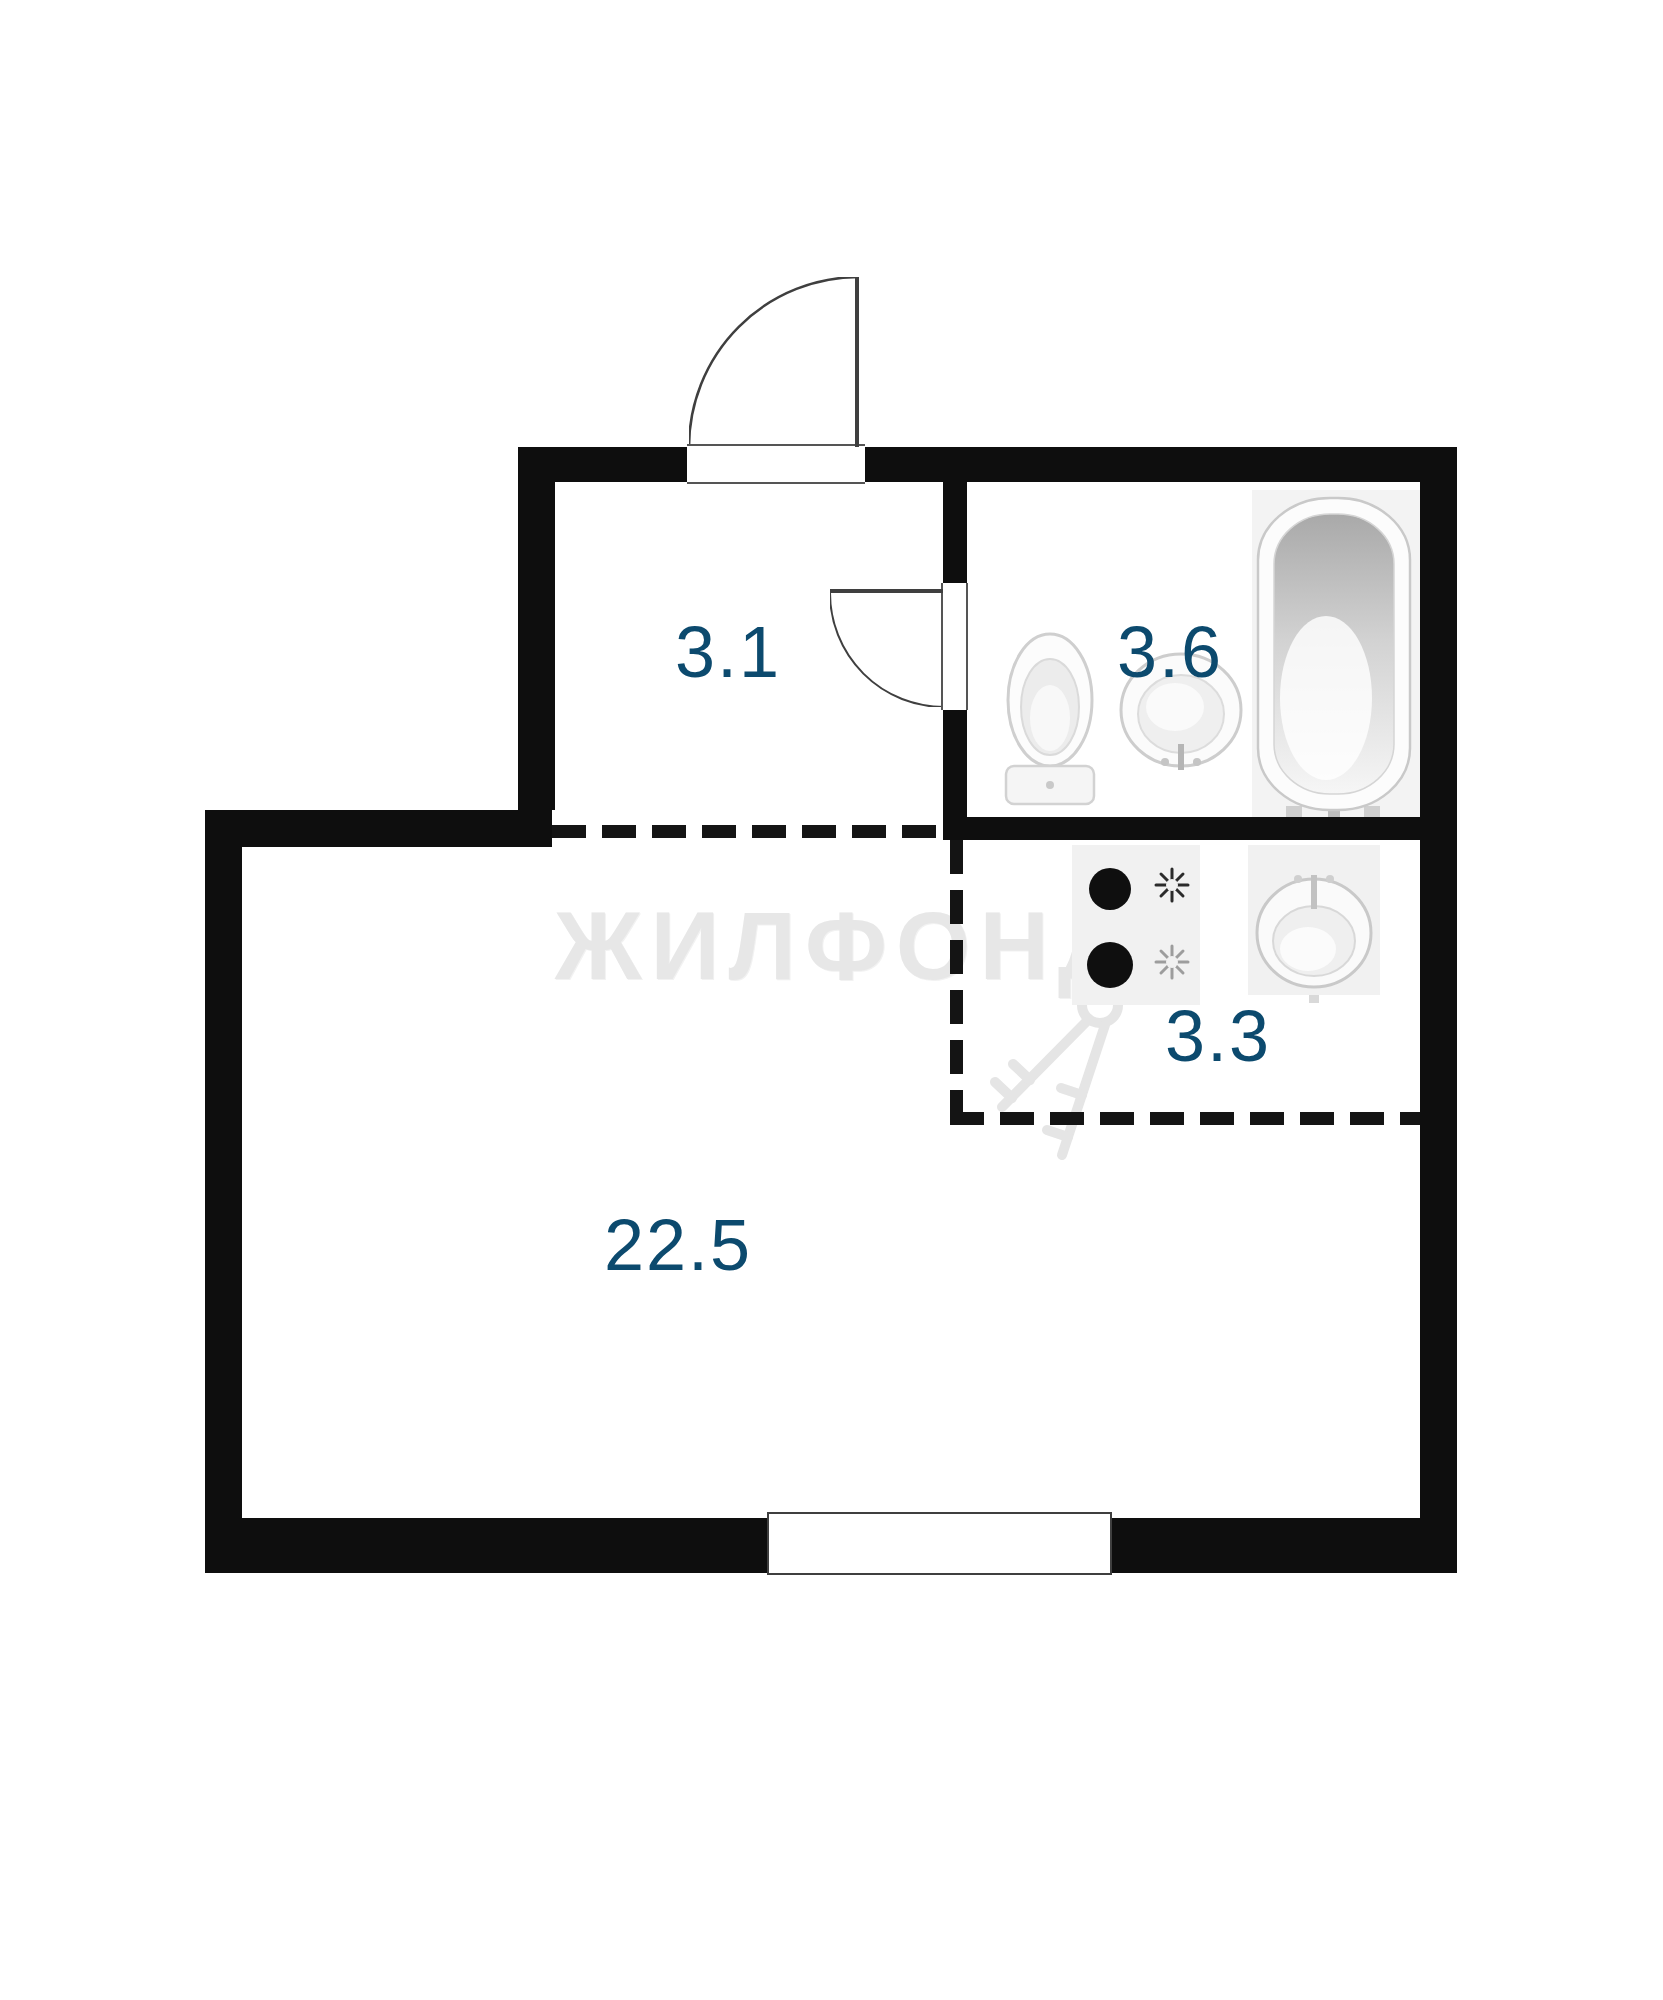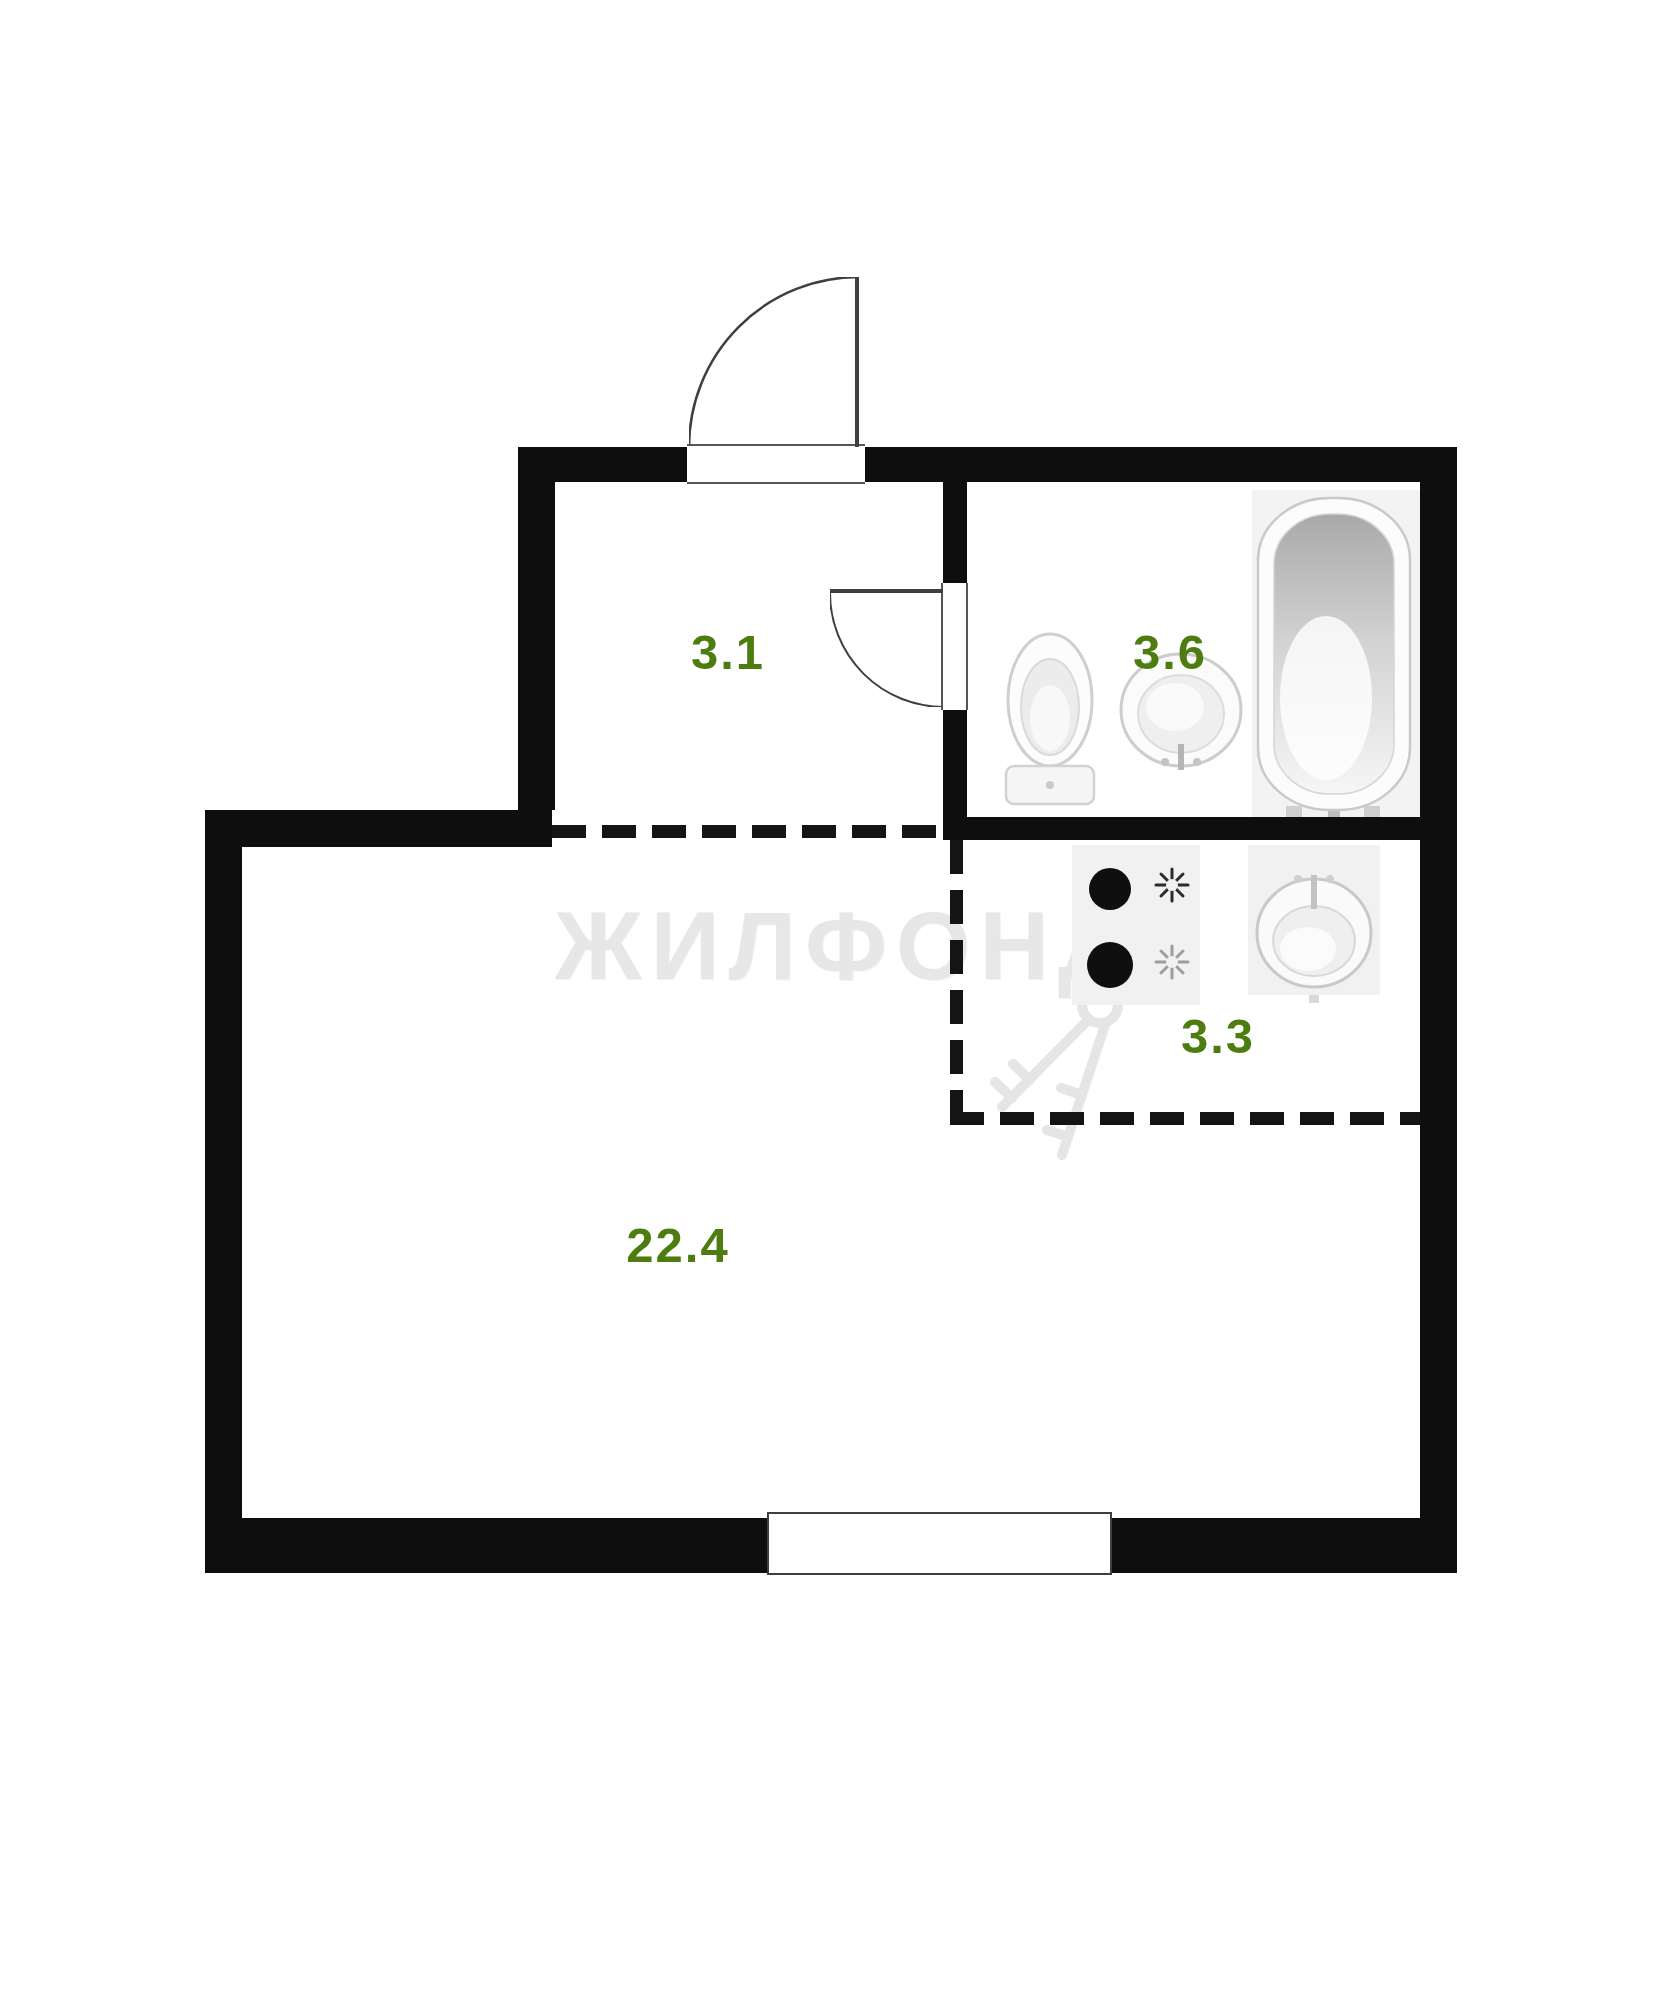--- a/index.html
+++ b/index.html
@@ -16,21 +16,21 @@
     background:repeating-linear-gradient(90deg,#141414 0 34px,transparent 34px 50px);}
   .dash-v{position:absolute;width:13px;z-index:3;
     background:repeating-linear-gradient(180deg,#141414 0 34px,transparent 34px 50px);}
   .door-frame{position:absolute;background:#ffffff;box-sizing:border-box;z-index:4;}
   .door-leaf{position:absolute;background:#3f3f3f;z-index:4;}
   .door-arc{position:absolute;z-index:2;}
   .window{position:absolute;background:#ffffff;border:2px solid #3f3f3f;box-sizing:border-box;z-index:4;}
   .fixture{position:absolute;z-index:2;}
   .room-label{
     position:absolute;transform:translate(-50%,-50%);
-    font-size:49px;font-weight:700;color:#4d7c0f;letter-spacing:2px;
+    font-size:72px;font-weight:400;color:#0c4a6e;letter-spacing:2px;
     z-index:5;white-space:nowrap;
   }
   .watermark-text{
     position:absolute;transform:translate(-50%,-50%);
     font-size:96px;font-weight:700;color:#e7e7e7;letter-spacing:9px;
     z-index:1;white-space:nowrap;
     text-shadow:1px 1px 0 #f2f2f2;
   }
   .watermark-keys{position:absolute;z-index:1;}
 </style>
@@ -143,15 +143,15 @@
     <ellipse cx="60" cy="104" rx="28" ry="22" fill="#fbfbfb"></ellipse>
     <line x1="66" y1="30" x2="66" y2="64" stroke="#c2c2c2" stroke-width="6"></line>
     <circle cx="50" cy="34" r="4" fill="#cfcfcf"></circle>
     <circle cx="82" cy="34" r="4" fill="#cfcfcf"></circle>
     <rect x="61" y="150" width="10" height="8" fill="#d9d9d9"></rect>
   </svg>
 
   <div class="room-label" style="left:728px;top:652px;">3.1</div>
   <div class="room-label" style="left:1170px;top:652px;">3.6</div>
   <div class="room-label" style="left:1218px;top:1036px;">3.3</div>
-  <div class="room-label" style="left:678px;top:1245px;">22.4</div>
+  <div class="room-label" style="left:678px;top:1245px;">22.5</div>
 
 </div>
 
 </body></html>

